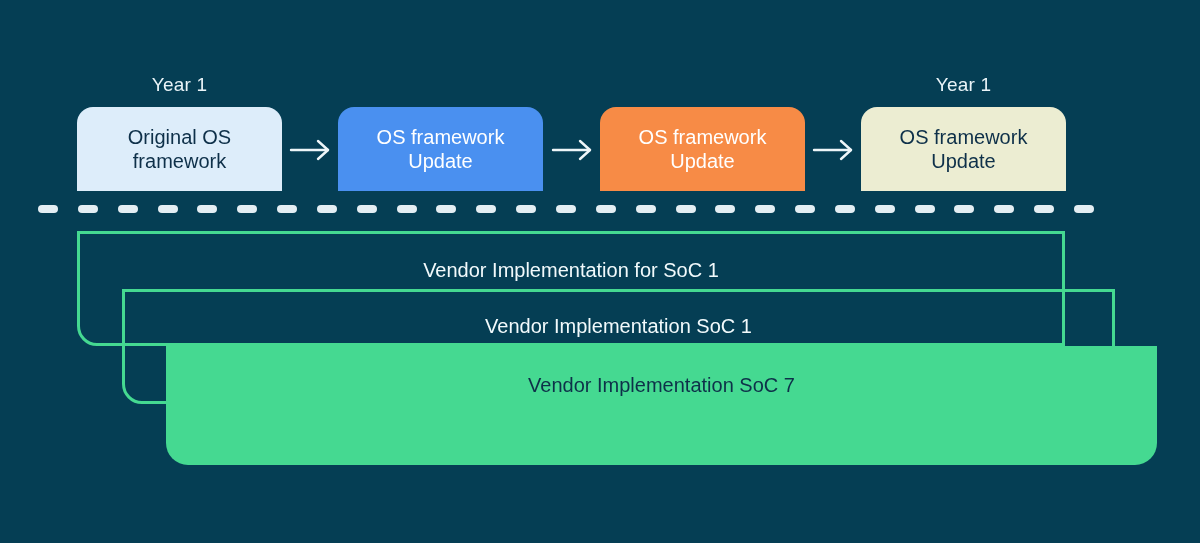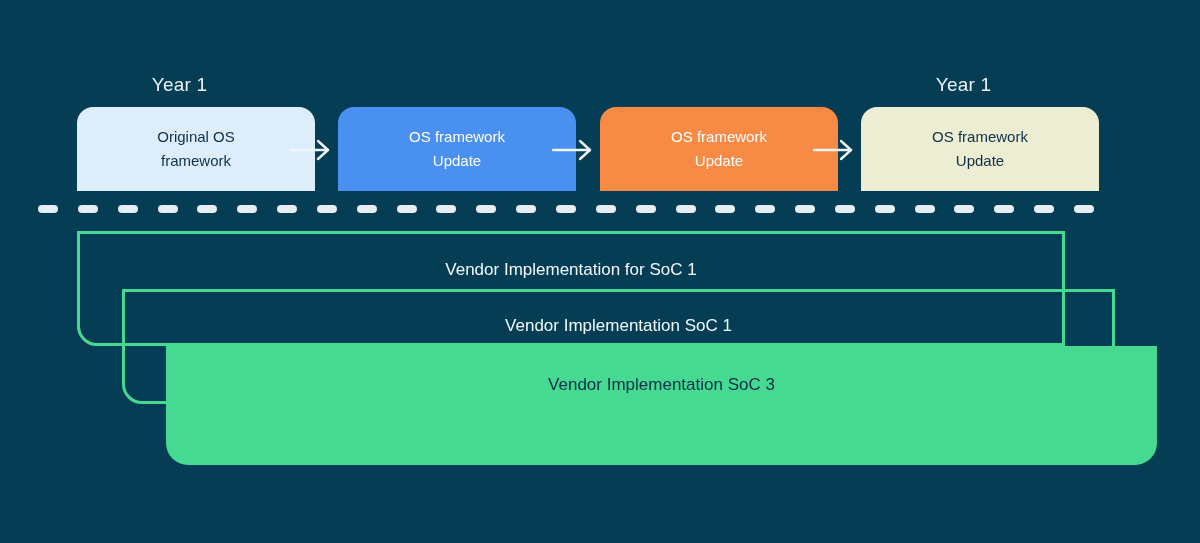--- a/index.html
+++ b/index.html
@@ -29,28 +29,28 @@
     color: #eaf4f8;
     font-size: 19px;
     letter-spacing: 0.2px;
     line-height: 24px;
   }
 
   
   .fw-box {
     position: absolute;
     top: 107px;
-    width: 238px;
+    width: 205px;
     height: 84px;
     border-radius: 16px 16px 0 0;
     display: flex;
     align-items: center;
     justify-content: center;
     text-align: center;
-    font-size: 15px;
+    font-size: 20px;
     line-height: 24px;
     box-sizing: border-box;
     padding: 0 10px;
   }
   .fw-box .fw-text { display: block; white-space: pre-line; }
 
   .fw-1 { background: #ddedfa; color: #0e3049; }
   .fw-2 { background: #4a90f0; color: #ffffff; }
   .fw-3 { background: #f78b46; color: #ffffff; }
   .fw-4 { background: #ecedd2; color: #0e3049; }
@@ -86,21 +86,21 @@
 
   
   .band {
     position: absolute;
     box-sizing: border-box;
   }
   .band-label {
     position: absolute;
     width: 100%;
     text-align: center;
-    font-size: 17px;
+    font-size: 20px;
     line-height: 22px;
     white-space: nowrap;
   }
 
   .band-1 {
     left: 77px;
     top: 231px;
     width: 988px;
     height: 115px;
     border: 3px solid #45d991;
@@ -203,16 +203,16 @@
       <div class="dash" style="background: rgb(228, 238, 243);"></div>
     </div>
 
   <div class="band band-1">
     <div class="band-label">Vendor Implementation for SoC 1</div>
   </div>
   <div class="band band-2">
     <div class="band-label">Vendor Implementation SoC 1</div>
   </div>
   <div class="band band-3">
-    <div class="band-label">Vendor Implementation SoC 3</div>
+    <div class="band-label">Vendor Implementation SoC 7</div>
   </div>
 
 </div>
 
 </body></html>

